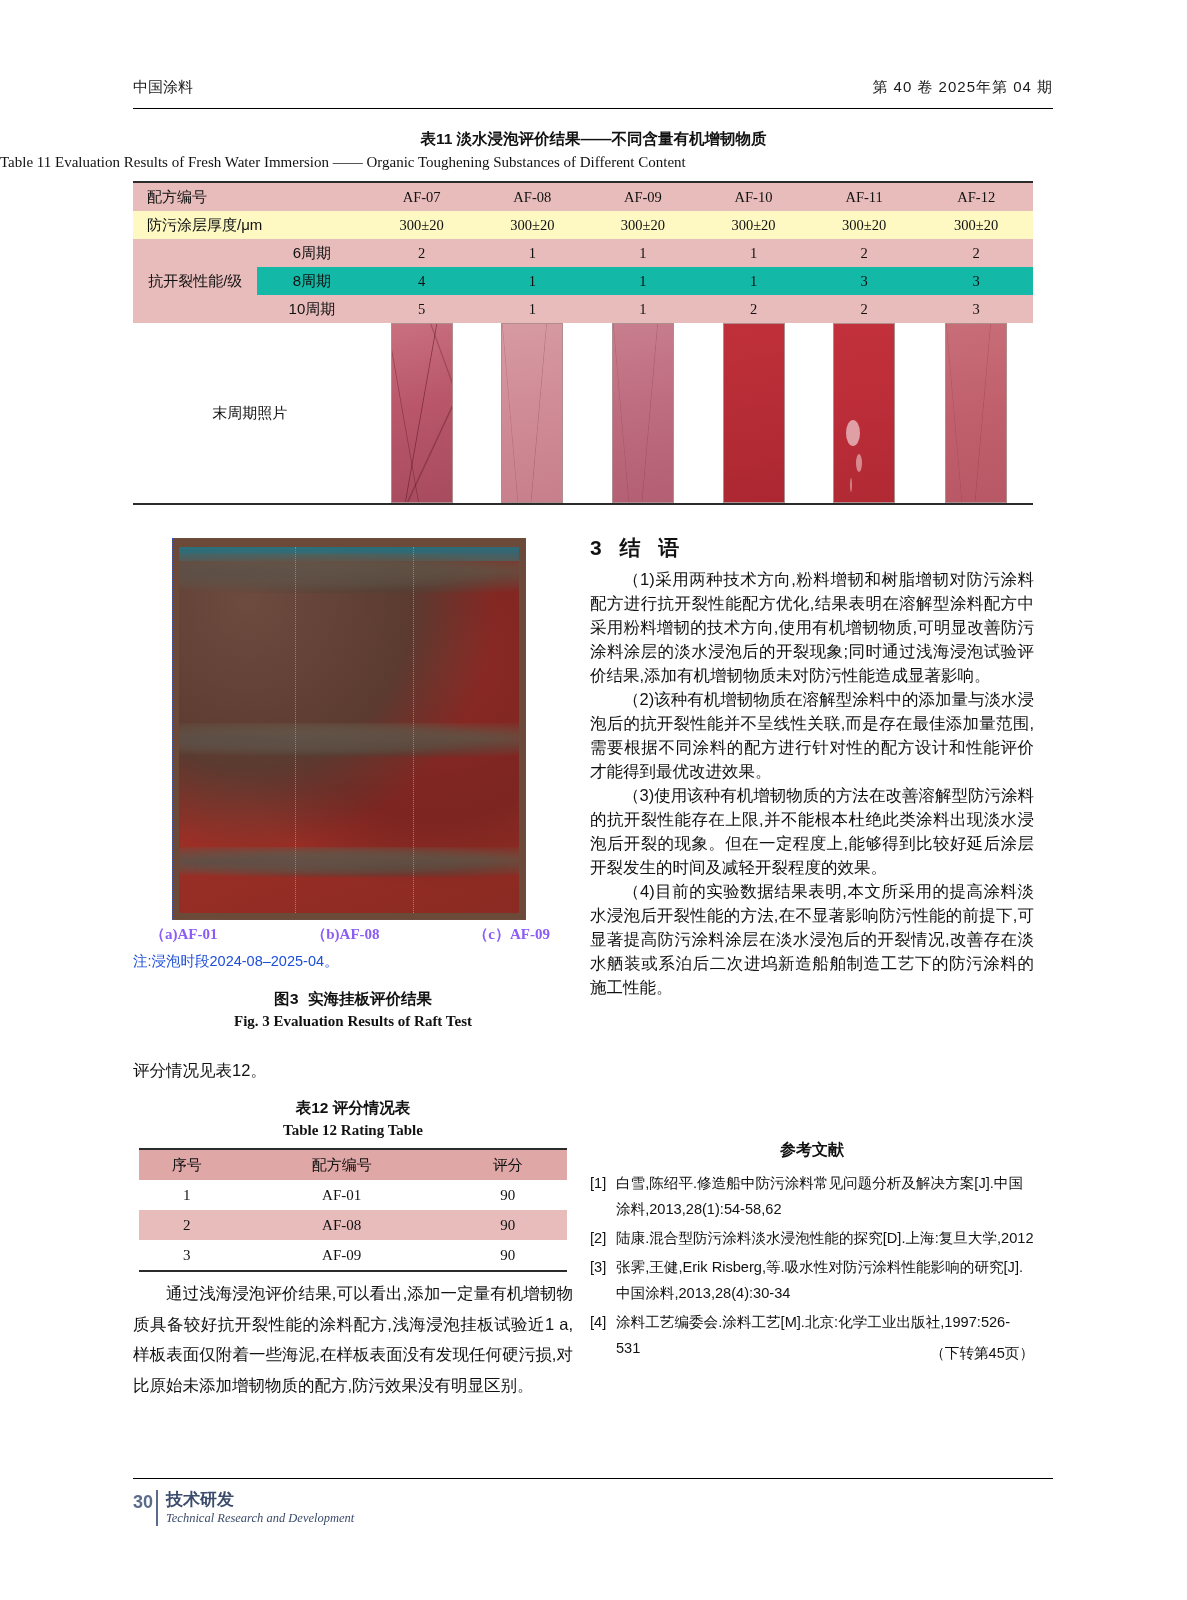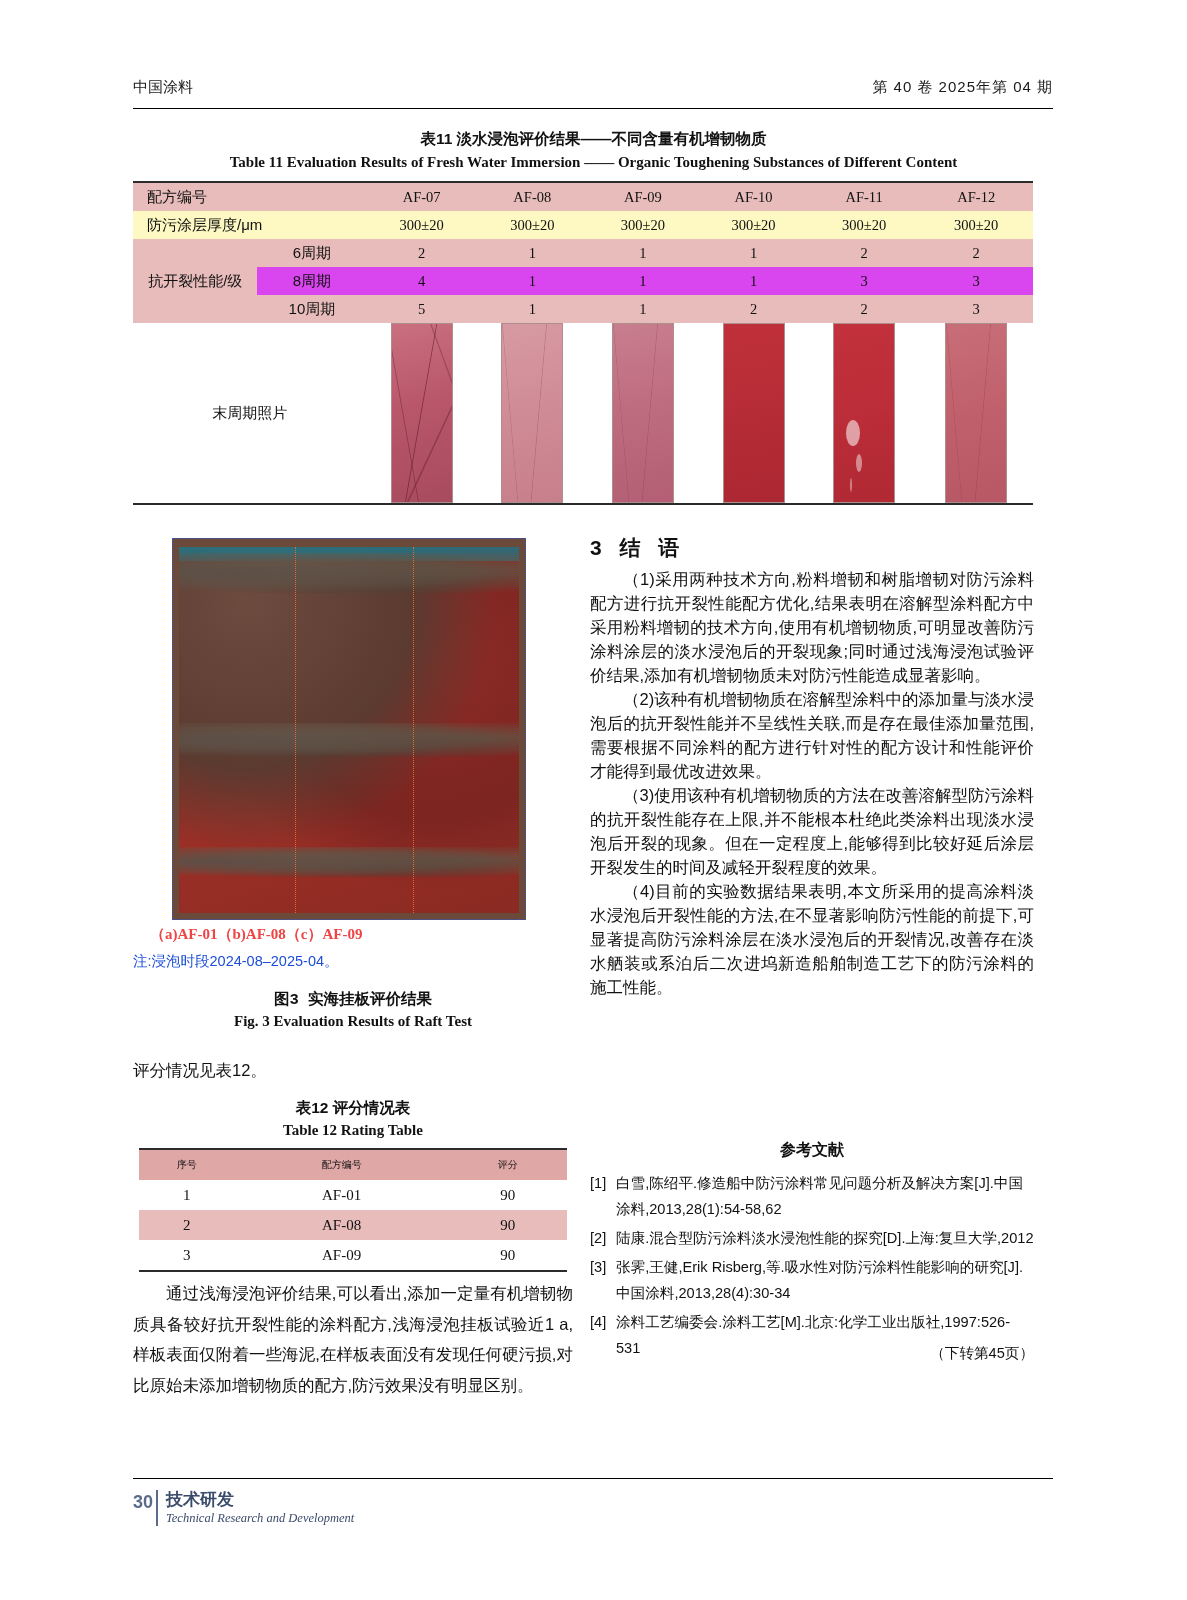--- a/index.html
+++ b/index.html
@@ -26,22 +26,22 @@
   .header-rule{
     position:absolute;left:133px;top:108px;width:920px;height:1px;background:#000;
   }
   
   .t11-title-cn{
     position:absolute;left:0;top:129px;width:1187px;text-align:center;
     font-size:15.5px;font-weight:bold;
     font-family:"Liberation Sans", sans-serif;
   }
   .t11-title-en{
-    position:absolute;left:0;top:154px;width:1187px;text-align:center;
-    font-size:15px;font-weight:bold;
+    position:absolute;left:0;top:154px;width:1187px;text-align:left;
+    font-size:15px;font-weight:normal;
   }
   
   .t11{
     position:absolute;left:133px;top:181px;width:900px;
     border-collapse:collapse;
     font-size:14.5px;
   }
   .t11 td{
     text-align:center;vertical-align:middle;
     padding:0;height:28px;
@@ -51,21 +51,21 @@
     text-align:left;padding-left:14px;
     font-family:"Liberation Sans", sans-serif;
     font-size:15px;
   }
   .t11 .lbl-c{
     text-align:center;
     font-family:"Liberation Sans", sans-serif;
     font-size:15px;
   }
   .row-pink{background:#e9bcbc;}
-  .row-pink2{background:#d946ef;}
+  .row-pink2{background:#14b8a6;}
   .row-white{background:#fef9c3;}
   .t11 .topline{border-top:2px solid #2b2b2b;}
   .t11 .botline{border-bottom:2px solid #2b2b2b;}
   .photo-cell{height:190px;background:#fff;}
   .coupon{
     width:60px;height:178px;margin:0 auto;
     border:1px solid #b08d8d;
     position:relative;overflow:hidden;
   }
   .c1{background:linear-gradient(165deg,#c9707f 0%,#b9566a 45%,#a84b5f 100%);}
@@ -125,22 +125,22 @@
   }
   .fig3 .d1{left:116px;}
   .fig3 .d2{left:234px;}
   .fig3 .topband{
     position:absolute;left:0;right:0;top:0;height:14px;
     background:linear-gradient(180deg,#1d7a8c,#2e6f7d);
     opacity:.8;
   }
   .fig3-caps{
     position:absolute;left:150px;top:925px;width:400px;
-    color:#ef4444;font-size:15px;font-weight:bold;
-    display:flex;
+    color:#8b5cf6;font-size:15px;font-weight:bold;
+    display:flex;justify-content:space-between;
     font-family:"Liberation Serif", serif;
   }
   .fig3-note{
     position:absolute;left:133px;top:952px;width:430px;
     color:#1d4ed8;font-size:14.5px;
     font-family:"Liberation Sans", sans-serif;
   }
   .fig3-title-cn{
     position:absolute;left:133px;top:989px;width:440px;text-align:center;
     font-size:15.5px;font-weight:bold;
@@ -167,21 +167,21 @@
     font-size:15px;font-weight:bold;
   }
   .t12{
     position:absolute;left:139px;top:1148px;width:428px;
     border-collapse:collapse;font-size:15px;
   }
   .t12 td{height:28px;text-align:center;vertical-align:middle;}
   .t12 .hd{
     background:#e0a7a7;
     font-family:"Liberation Sans", sans-serif;
-    font-size:10px;
+    font-size:15px;
   }
   .t12 .alt{background:#e9bcbc;}
   .t12 .topline{border-top:2px solid #2b2b2b;}
   .t12 .botline{border-bottom:2px solid #2b2b2b;}
   .left-tail{
     position:absolute;left:133px;top:1278px;width:440px;
     font-size:16.5px;line-height:30.5px;
     font-family:"Liberation Sans", sans-serif;
     text-align:justify;
   }

